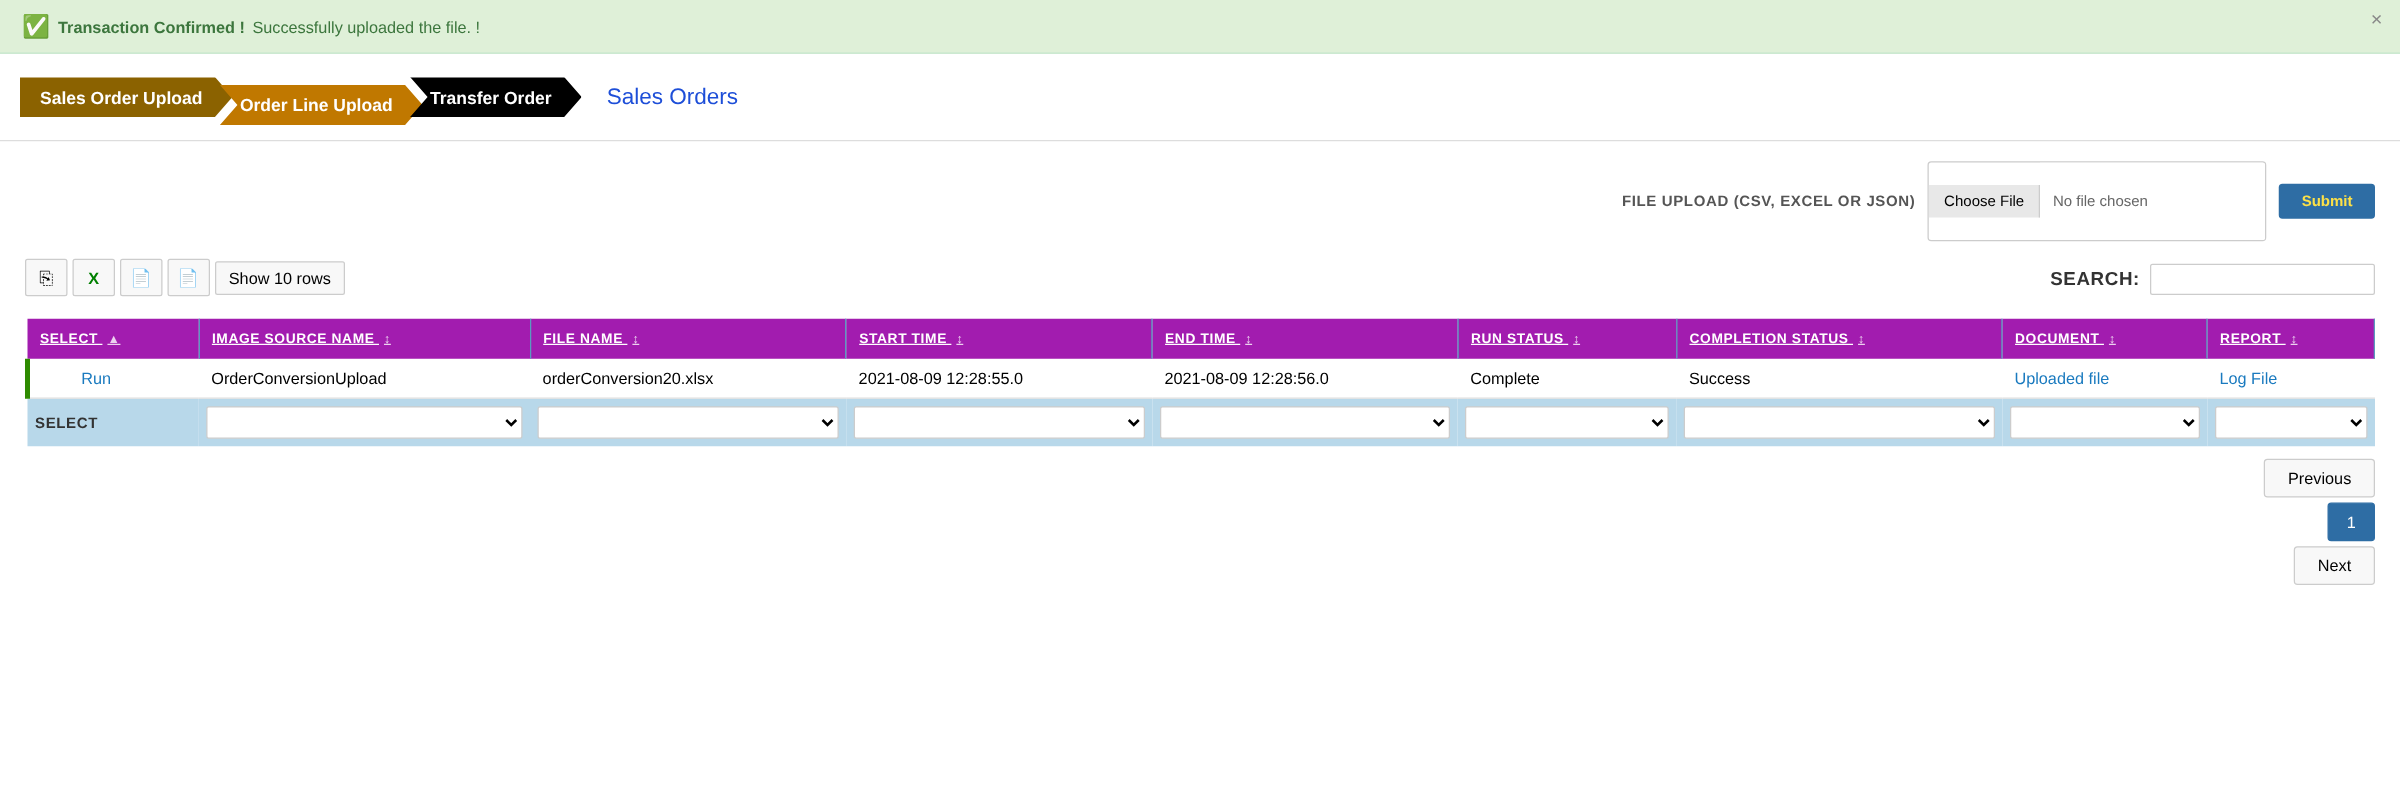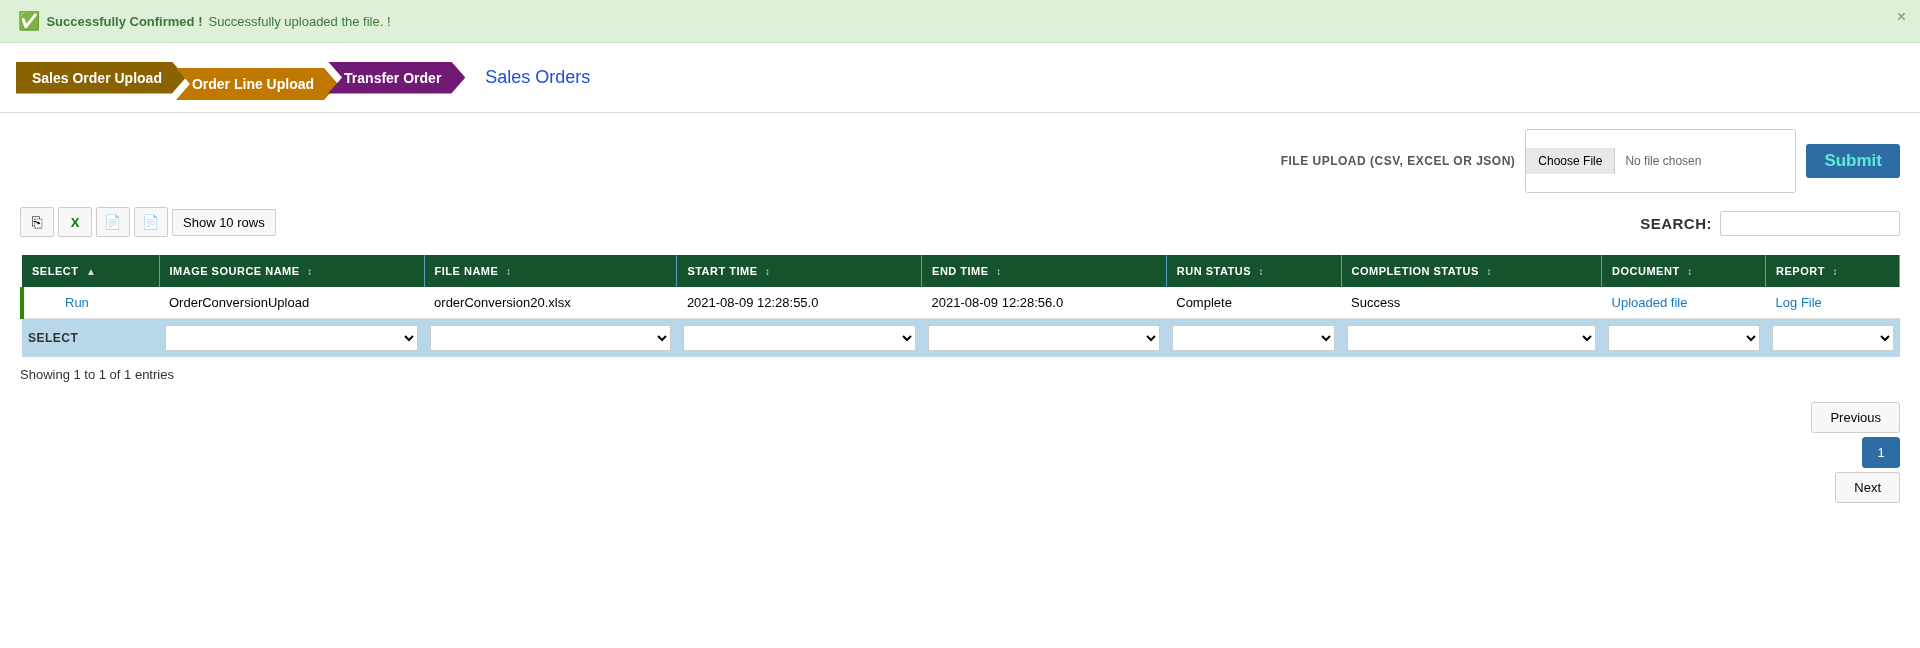--- a/index.html
+++ b/index.html
@@ -55,21 +55,21 @@
       font-weight: bold;
       position: relative;
       clip-path: polygon(0 0, calc(100% - 14px) 0, 100% 50%, calc(100% - 14px) 100%, 0 100%, 14px 50%);
       cursor: pointer;
     }
     .breadcrumb-item:first-child {
       clip-path: polygon(0 0, calc(100% - 14px) 0, 100% 50%, calc(100% - 14px) 100%, 0 100%);
     }
     .breadcrumb-item.dark { background: #8b6200; }
     .breadcrumb-item.medium { background: #c07800; margin-top: 13px; }
-    .breadcrumb-item.light { background: #701a75; }
+    .breadcrumb-item.light { background: #000000; }
     .breadcrumb-title {
       font-size: 18px;
       font-weight: normal;
       color: #1d4ed8;
       margin-left: 20px;
       padding: 8px 0;
     }
 
     
     .main-content {
@@ -107,24 +107,24 @@
     }
     .no-file-text {
       padding: 24px 10px;
       font-size: 12px;
       color: #666;
       background: #fff;
       min-width: 180px;
     }
     .submit-btn {
       background: #2e6da4;
-      color: #5eead4;
+      color: #fde047;
       border: none;
       padding: 7px 18px;
-      font-size: 17px;
+      font-size: 12px;
       border-radius: 3px;
       cursor: pointer;
       font-weight: bold;
     }
 
     
     .toolbar-row {
       display: flex;
       align-items: center;
       gap: 4px;
@@ -173,22 +173,23 @@
       border-radius: 2px;
     }
 
     
     .data-table {
       width: 100%;
       border-collapse: collapse;
       font-size: 13px;
     }
     .data-table thead tr {
-      background: #14532d;
+      background: #a21caf;
       color: #fff;
+      text-decoration: underline;
     }
     .data-table thead th {
       padding: 10px 10px;
       text-align: left;
       font-size: 11px;
       letter-spacing: 0.5px;
       font-weight: bold;
       border-right: 1px solid #5a9bbf;
       white-space: nowrap;
     }
@@ -271,21 +272,21 @@
       border-radius: 3px;
       min-width: 38px;
       text-align: center;
     }
   </style>
 </head>
 <body>
 
 <div class="success-banner">
   <span class="check-icon">✅</span>
-  <span class="bold-text">Successfully Confirmed !</span>
+  <span class="bold-text">Transaction Confirmed !</span>
   <span class="normal-text"> Successfully uploaded the file. !</span>
   <button class="close-btn">×</button>
 </div>
 
 <div class="breadcrumb-nav">
   <div class="breadcrumb-item dark">
     <span>Sales Order Upload</span>
   </div>
   <div class="breadcrumb-item medium" style="margin-left:-10px;">
     <span>Order Line Upload</span>
@@ -362,21 +363,20 @@
         <td><select><option></option></select></td>
         <td><select><option></option></select></td>
         <td><select><option></option></select></td>
         <td><select><option></option></select></td>
         <td><select><option></option></select></td>
         <td><select><option></option></select></td>
       </tr>
     </tbody>
   </table>
 
-  <div class="entries-info">Showing 1 to 1 of 1 entries</div>
 
   <div class="pagination-row">
     <button class="page-btn">Previous</button>
     <button class="page-num-btn">1</button>
     <button class="page-btn">Next</button>
   </div>
 
 </div>
 
 </body></html>

